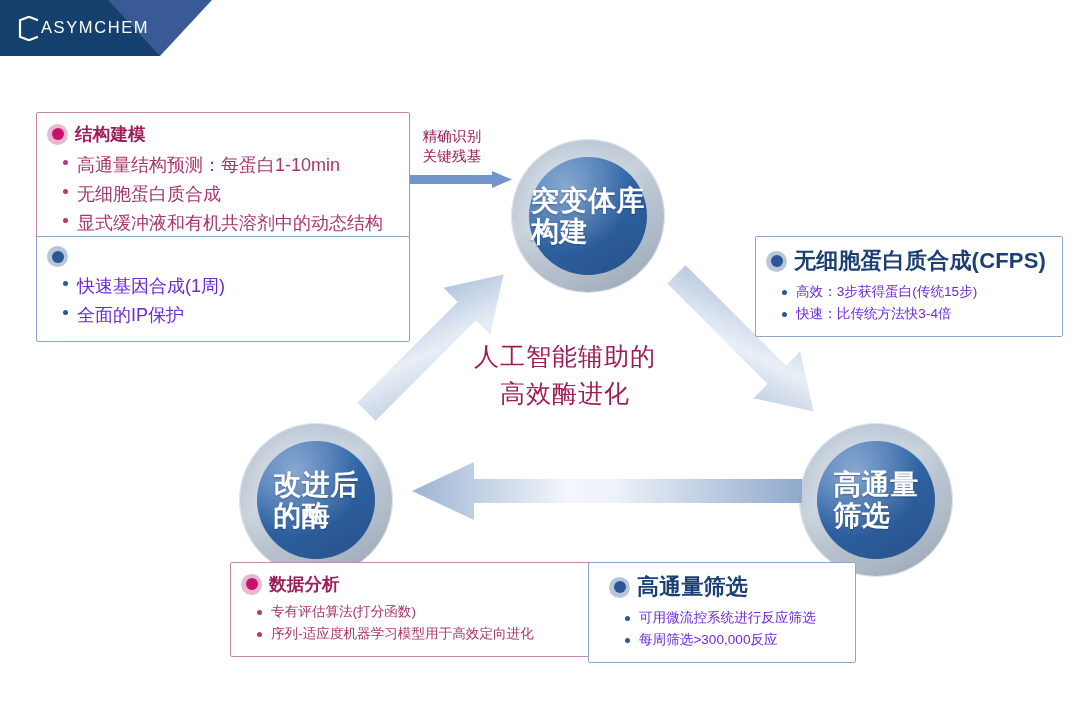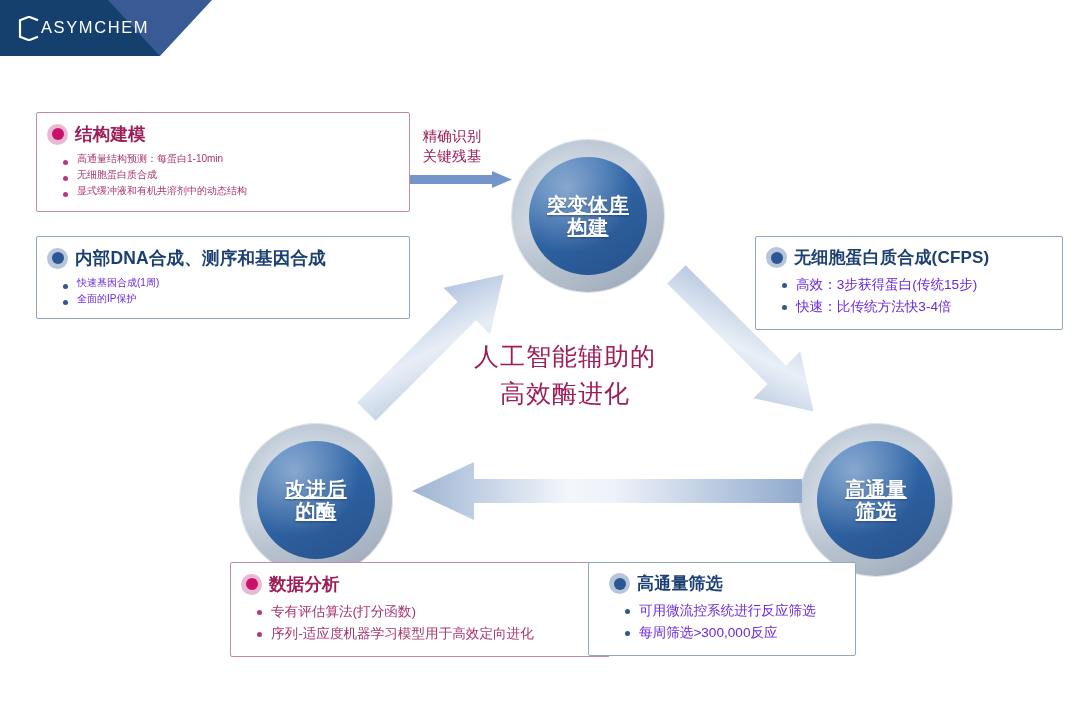--- a/index.html
+++ b/index.html
@@ -51,62 +51,61 @@
   .infobox.blue .ib-dot { background: #b9c6da; }
   .infobox.blue .ib-dot::after { background: #2a5796; }
   .ib-title {
     font-size: 17.5px; font-weight: bold; color: #9c1d58;
     letter-spacing: .2px; white-space: nowrap;
   }
   .infobox.blue .ib-title { color: #1c3f73; }
   .ib-list { list-style: none; margin-top: 5px; }
   .ib-list li {
     position: relative; padding-left: 30px;
-    font-size: 10px; color: #a7356e; line-height: 1.62;
+    font-size: 18px; color: #a7356e; line-height: 1.62;
     white-space: nowrap;
   }
   .infobox.blue .ib-list li { color: #6d28d9; }
   .ib-list li::before {
     content: ""; position: absolute; left: 16px; top: 9px;
     width: 5px; height: 5px; border-radius: 50%; background: #b5397a;
   }
   .infobox.blue .ib-list li::before { background: #2f5790; }
 
   #box-structure { left: 36px; top: 112px; width: 374px; padding: 9px 12px 11px 10px; }
   #box-dna       { left: 36px; top: 236px; width: 374px; padding: 9px 12px 11px 10px; }
   #box-cfps      { left: 755px; top: 236px; width: 308px; padding: 9px 12px 11px 10px; }
   #box-data      { left: 230px; top: 562px; width: 380px; padding: 9px 12px 11px 10px; }
   #box-hts       { left: 588px; top: 562px; width: 268px; padding: 9px 12px 11px 20px; }
 
   #box-cfps .ib-list li,
   #box-hts  .ib-list li,
   #box-data .ib-list li { font-size: 13.6px; }
-  #box-cfps .ib-title, #box-hts .ib-title { font-size: 17px; }
+  #box-cfps .ib-title, #box-hts .ib-title { font-size: 22px; }
 
   
   .node {
     position: absolute; width: 152px; height: 152px; border-radius: 50%;
     display: flex; align-items: center; justify-content: center;
     background:
       radial-gradient(circle at 34% 28%, rgba(255,255,255,.55), rgba(255,255,255,0) 58%),
       linear-gradient(150deg, #8fa5bd 0%, #c3cdd8 40%, #aeb9c6 75%, #93a2b4 100%);
     box-shadow: 0 0 0 1px rgba(160,172,188,.35);
   }
   .node::before {
     content:""; position:absolute; inset: 17px; border-radius:50%;
     background:
       radial-gradient(circle at 32% 26%, rgba(255,255,255,.40), rgba(255,255,255,0) 55%),
       linear-gradient(150deg, #4a7fbe 0%, #2e63a4 45%, #27518b 100%);
   }
   .node-label {
     position: relative; z-index: 2; color: #ffffff;
-    font-size: 20px; font-weight: bold; line-height: 1.12;
-    text-align: center; letter-spacing: .5px;
+    font-size: 28px; font-weight: bold; line-height: 1.12;
+    text-align: left; letter-spacing: .5px;
     text-shadow: 0 1px 2px rgba(20,45,80,.45);
-    text-decoration: underline;
   }
   #node-mutant { left: 512px; top: 140px; }
   #node-hts    { left: 800px; top: 424px; }
   #node-enzyme { left: 240px; top: 424px; }
 
   
   .arrow-small {
     position: absolute; left: 388px; top: 171px; width: 124px; height: 17px;
   }
   .arrow-diag-left  { position: absolute; left: 330px; top: 238px; width: 210px; height: 210px; }
@@ -224,21 +223,20 @@
     <ul class="ib-list">
       <li>高通量结构预测：每蛋白1-10min</li>
       <li>无细胞蛋白质合成</li>
       <li>显式缓冲液和有机共溶剂中的动态结构</li>
     </ul>
   </div>
 
   <div class="infobox blue" id="box-dna">
     <div class="ib-head">
       <span class="ib-dot"></span>
-      <span class="ib-title">内部DNA合成、测序和基因合成</span>
     </div>
     <ul class="ib-list">
       <li>快速基因合成(1周)</li>
       <li>全面的IP保护</li>
     </ul>
   </div>
 
   <div class="infobox blue" id="box-cfps">
     <div class="ib-head">
       <span class="ib-dot"></span>

